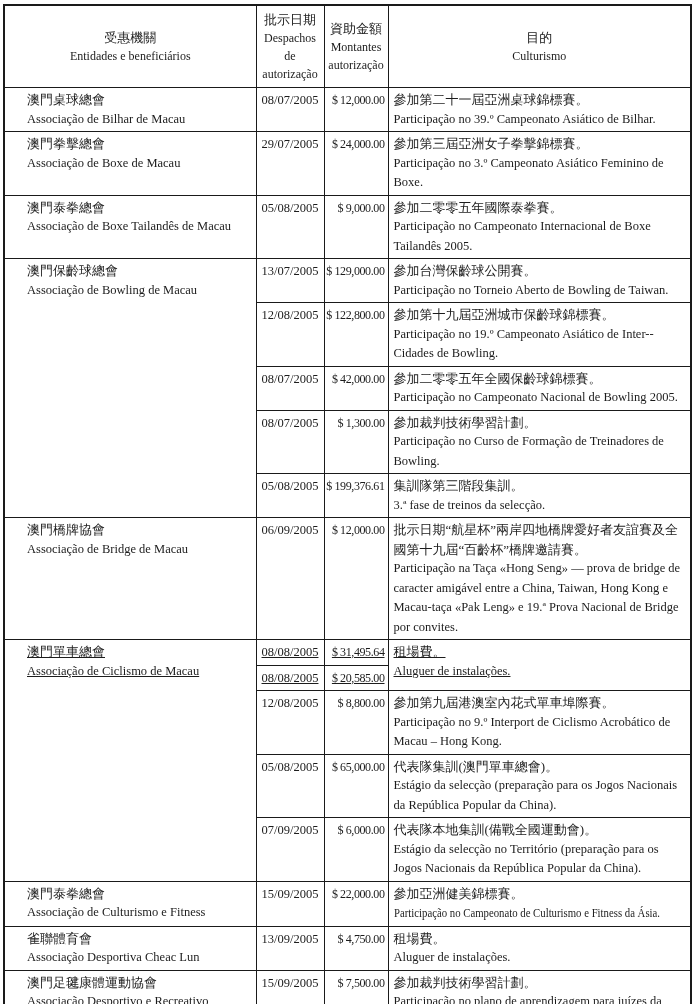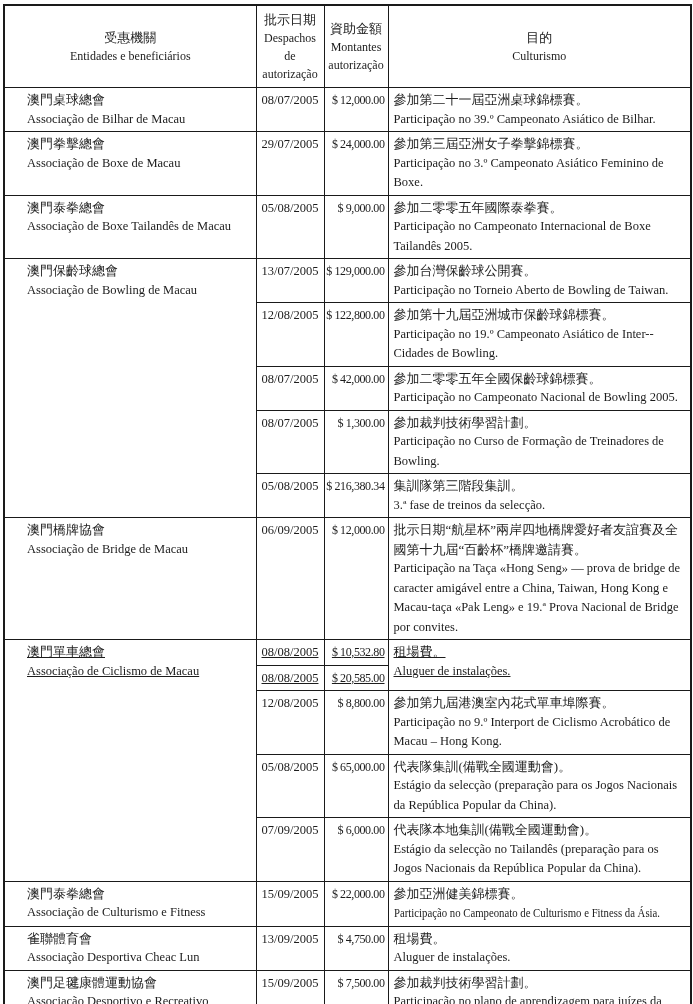--- a/index.html
+++ b/index.html
@@ -124,21 +124,21 @@
     <tr>
       <td class="date-cell">08/07/2005</td>
       <td class="amount-cell">$ 1,300.00</td>
       <td class="purpose-cell">
         <div class="zh">參加裁判技術學習計劃。</div>
         <div class="pt">Participação no Curso de Formação de Treinadores de Bowling.</div>
       </td>
     </tr>
     <tr>
       <td class="date-cell">05/08/2005</td>
-      <td class="amount-cell">$ 216,380.34</td>
+      <td class="amount-cell">$ 199,376.61</td>
       <td class="purpose-cell">
         <div class="zh">集訓隊第三階段集訓。</div>
         <div class="pt">3.ª fase de treinos da selecção.</div>
       </td>
     </tr>
 
     <tr>
       <td class="entity-cell">
         <div class="zh">澳門橋牌協會</div>
         <div class="pt">Associação de Bridge de Macau</div>
@@ -150,21 +150,21 @@
         <div class="pt">Participação na Taça «Hong Seng» — prova de bridge de caracter amigável entre a China, Taiwan, Hong Kong e Macau-taça «Pak Leng» e 19.ª Prova Nacional de Bridge por convites.</div>
       </td>
     </tr>
 
     <tr class="row-short">
       <td class="entity-cell" rowspan="5">
         <div class="zh">澳門單車總會</div>
         <div class="pt">Associação de Ciclismo de Macau</div>
       </td>
       <td class="date-cell">08/08/2005</td>
-      <td class="amount-cell">$ 10,532.80</td>
+      <td class="amount-cell">$ 31,495.64</td>
       <td class="purpose-cell" rowspan="2">
         <div class="zh">租場費。</div>
         <div class="pt">Aluguer de instalações.</div>
       </td>
     </tr>
     <tr class="row-short">
       <td class="date-cell">08/08/2005</td>
       <td class="amount-cell">$ 20,585.00</td>
     </tr>
     <tr>
@@ -172,30 +172,30 @@
       <td class="amount-cell">$ 8,800.00</td>
       <td class="purpose-cell">
         <div class="zh">參加第九屆港澳室內花式單車埠際賽。</div>
         <div class="pt">Participação no 9.º Interport de Ciclismo Acrobático de Macau – Hong Kong.</div>
       </td>
     </tr>
     <tr>
       <td class="date-cell">05/08/2005</td>
       <td class="amount-cell">$ 65,000.00</td>
       <td class="purpose-cell">
-        <div class="zh">代表隊集訓(備戰全國運動會)。</div>
+        <div class="zh">代表隊集訓(澳門單車總會)。</div>
         <div class="pt">Estágio da selecção (preparação para os Jogos Nacionais da República Popular da China).</div>
       </td>
     </tr>
     <tr>
       <td class="date-cell">07/09/2005</td>
       <td class="amount-cell">$ 6,000.00</td>
       <td class="purpose-cell">
         <div class="zh">代表隊本地集訓(備戰全國運動會)。</div>
-        <div class="pt">Estágio da selecção no Tailandês (preparação para os Jogos Nacionais da República Popular da China).</div>
+        <div class="pt">Estágio da selecção no Território (preparação para os Jogos Nacionais da República Popular da China).</div>
       </td>
     </tr>
 
     <tr>
       <td class="entity-cell">
         <div class="zh">澳門泰拳總會</div>
         <div class="pt">Associação de Culturismo e Fitness</div>
       </td>
       <td class="date-cell">15/09/2005</td>
       <td class="amount-cell">$ 22,000.00</td>

